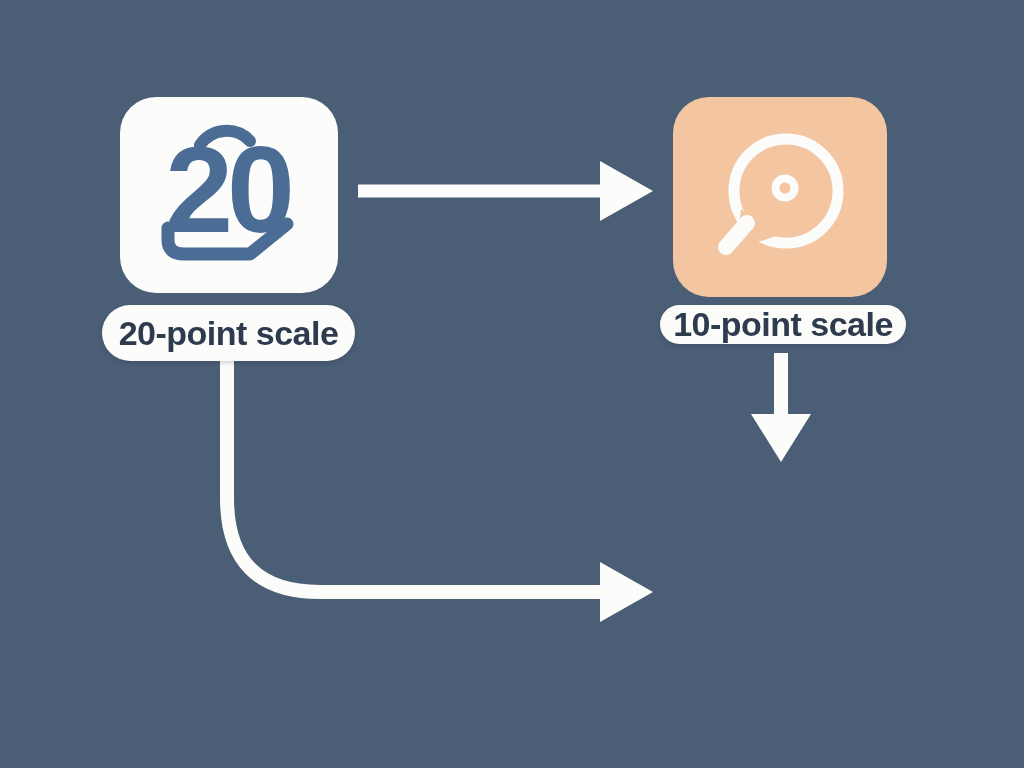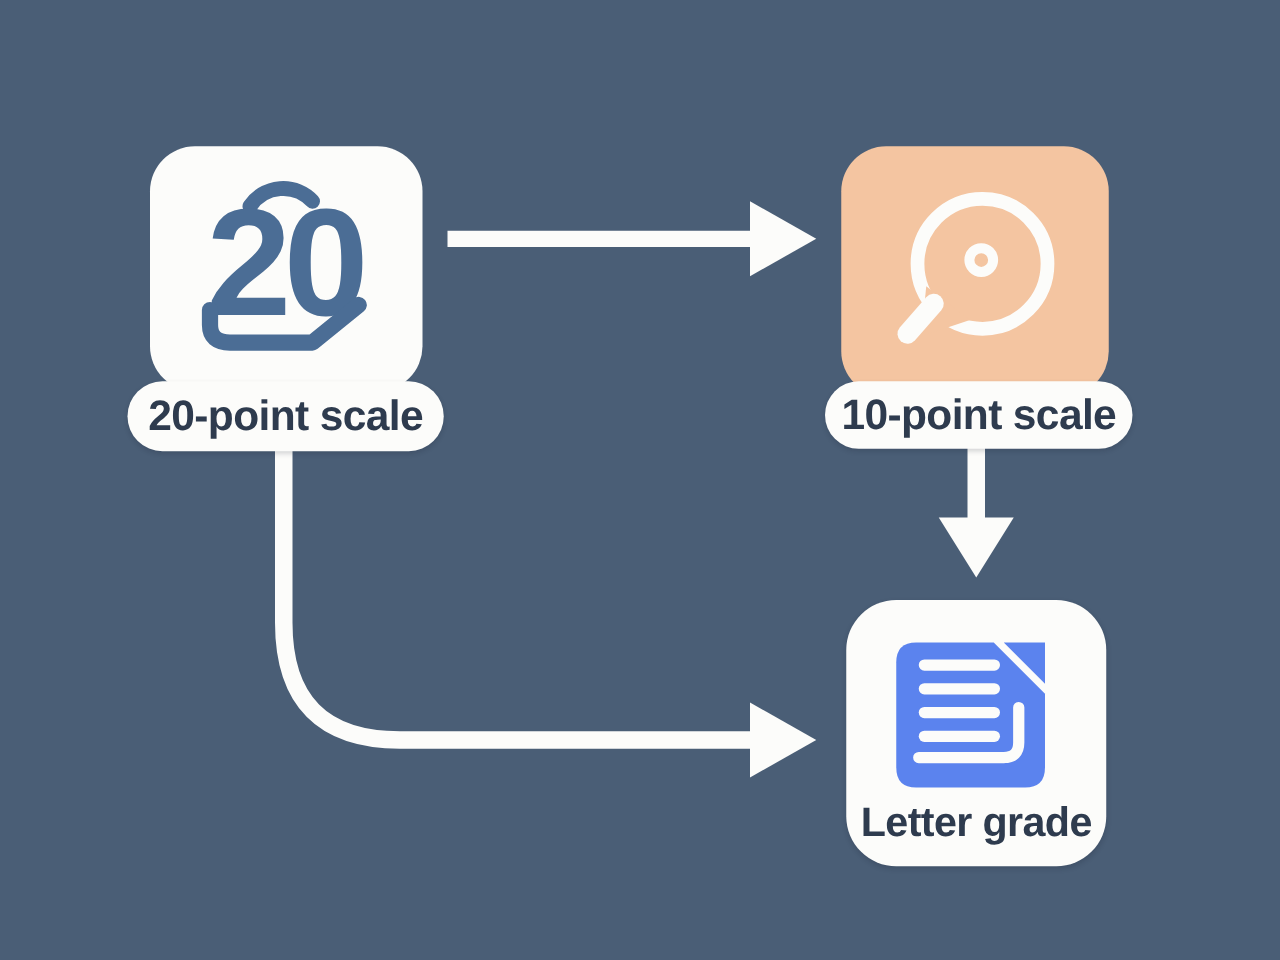--- a/index.html
+++ b/index.html
@@ -7,21 +7,20 @@
     position:relative;
     width:1024px;height:768px;
     background:var(--background);
     overflow:hidden;
     font-family:"Liberation Sans","DejaVu Sans",sans-serif;
   }
   .icon-card{
     position:absolute;
     border-radius:36px;
     background:var(--card);
-    margin-top:20px;
   }
   .icon-card.orange{background:var(--accent_orange);}
   .pill{
     position:absolute;
     background:var(--card);
     border-radius:28px;
     display:flex;align-items:center;justify-content:center;
     box-shadow:0 2px 4px rgba(20,30,45,.18);
     margin-top:28px;
   }
@@ -82,30 +81,18 @@
   </div>
 
   <div class="icon-card orange" style="left:673px;top:97px;width:214px;height:200px;">
     <svg width="214" height="200" viewBox="0 0 214 200">
       <circle cx="113" cy="94" r="52" fill="none" style="stroke:var(--card)" stroke-width="11"></circle>
       <circle cx="112" cy="91" r="9.5" fill="none" style="stroke:var(--card)" stroke-width="8"></circle>
       <polygon points="68,112 103,139 64,152" style="fill:var(--accent_orange)"></polygon>
       <line x1="74" y1="126" x2="53" y2="150" style="stroke:var(--card)" stroke-width="16" stroke-linecap="round"></line>
     </svg>
   </div>
-  <div class="pill" style="left:660px;top:277px;width:246px;height:54px;">
+  <div class="pill" style="left:660px;top:277px;width:246px;height:39px;">
     <span>10-point scale</span>
   </div>
 
-  <div class="big-card" style="left:677px;top:480px;width:208px;height:213px;">
-    <svg width="208" height="160" viewBox="0 0 208 160">
-      <path d="M56,34 L118,34 L159,75 L159,134 Q159,150 143,150 L56,150 Q40,150 40,134 L40,50 Q40,34 56,34 Z" style="fill:var(--doc_blue)"></path>
-      <polygon points="126,34 159,34 159,67" style="fill:var(--doc_blue)"></polygon>
-      <rect x="58" y="47.5" width="65" height="9" rx="4.5" style="fill:var(--card)"></rect>
-      <rect x="58" y="66.5" width="65" height="9" rx="4.5" style="fill:var(--card)"></rect>
-      <rect x="58" y="85.5" width="65" height="9" rx="4.5" style="fill:var(--card)"></rect>
-      <rect x="58" y="104.5" width="65" height="9" rx="4.5" style="fill:var(--card)"></rect>
-      <path d="M138,86 v28 q0,12 -12,12 h-68" fill="none" style="stroke:var(--card)" stroke-width="9" stroke-linecap="round"></path>
-    </svg>
-    <div class="card-label">Letter grade</div>
-  </div>
 
 </div>
 
 </body></html>

